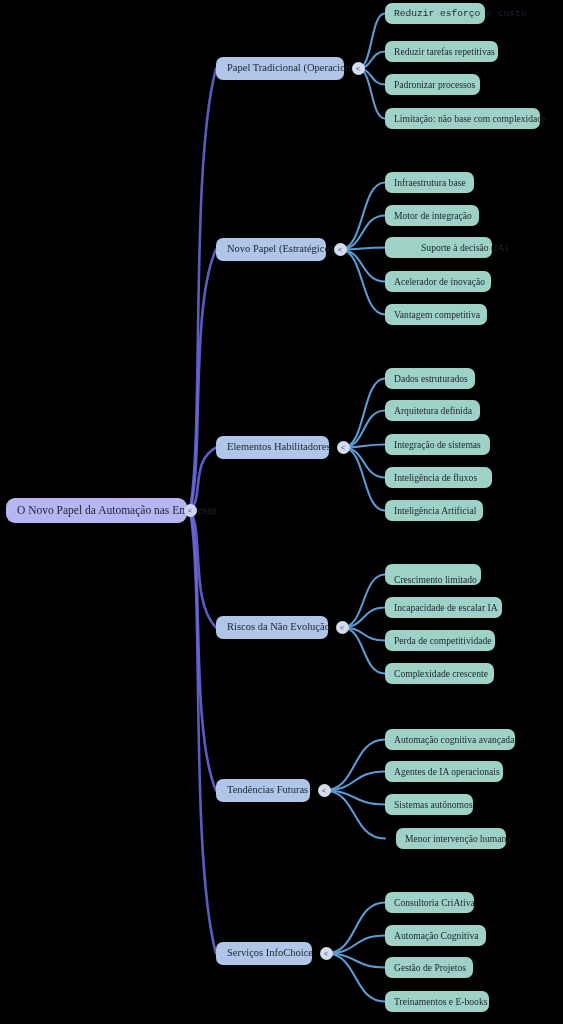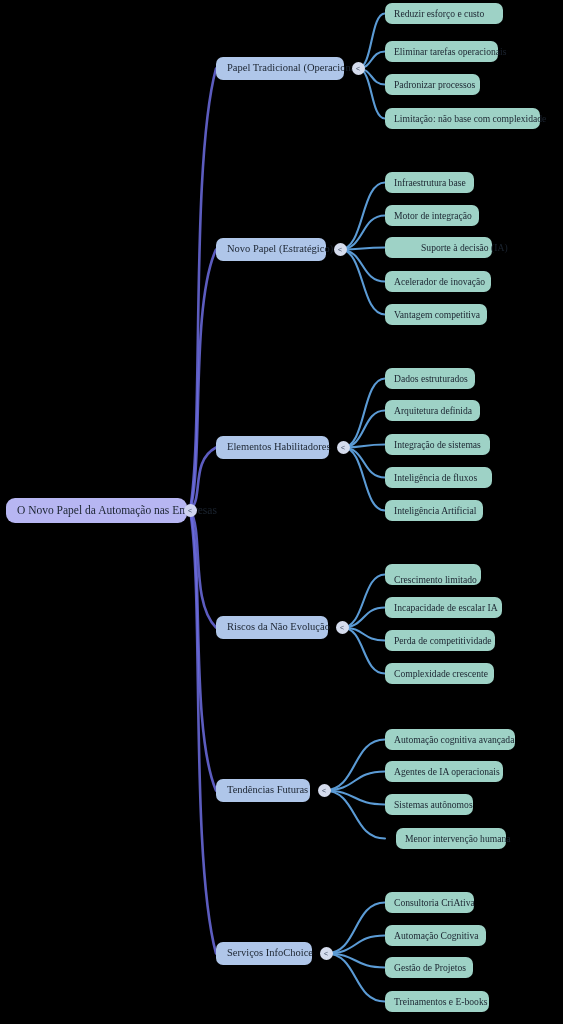--- a/index.html
+++ b/index.html
@@ -86,25 +86,25 @@
       <path d="M326,953.5 C358.45,953.5 352.55,1001.5 385,1001.5" fill="none" stroke="#5b9bd5" stroke-width="2.1" stroke-linecap="round"></path>
     </svg>
   <div id="nodes">
       <div class="node node-root" style="left: 6px; top: 498px; width: 181px; height: 25px;">
         <span>O Novo Papel da Automação nas Empresas</span>
       </div>
       <div class="node node-branch" style="left: 216px; top: 57px; width: 128px; height: 23px;">
         <span>Papel Tradicional (Operacional)</span>
       </div>
       <div class="toggle" style="left: 351.5px; top: 62px;">&lt;</div>
-      <div class="node node-leaf" style="left: 385px; top: 3px; width: 118px; height: 21px;">
+      <div class="node node-leaf" style="left: 385px; top: 3px; width: 100px; height: 21px; font-family: Liberation Mono, monospace;">
         <span>Reduzir esforço e custo</span>
       </div>
       <div class="node node-leaf" style="left: 385px; top: 41px; width: 113px; height: 21px;">
-        <span>Eliminar tarefas operacionais</span>
+        <span>Reduzir tarefas repetitivas</span>
       </div>
       <div class="node node-leaf" style="left: 385px; top: 74px; width: 95px; height: 21px;">
         <span>Padronizar processos</span>
       </div>
       <div class="node node-leaf" style="left: 385px; top: 108px; width: 155px; height: 21px;">
         <span>Limitação: não base com complexidade</span>
       </div>
       <div class="node node-branch" style="left: 216px; top: 238px; width: 110px; height: 23px;">
         <span>Novo Papel (Estratégico)</span>
       </div>

